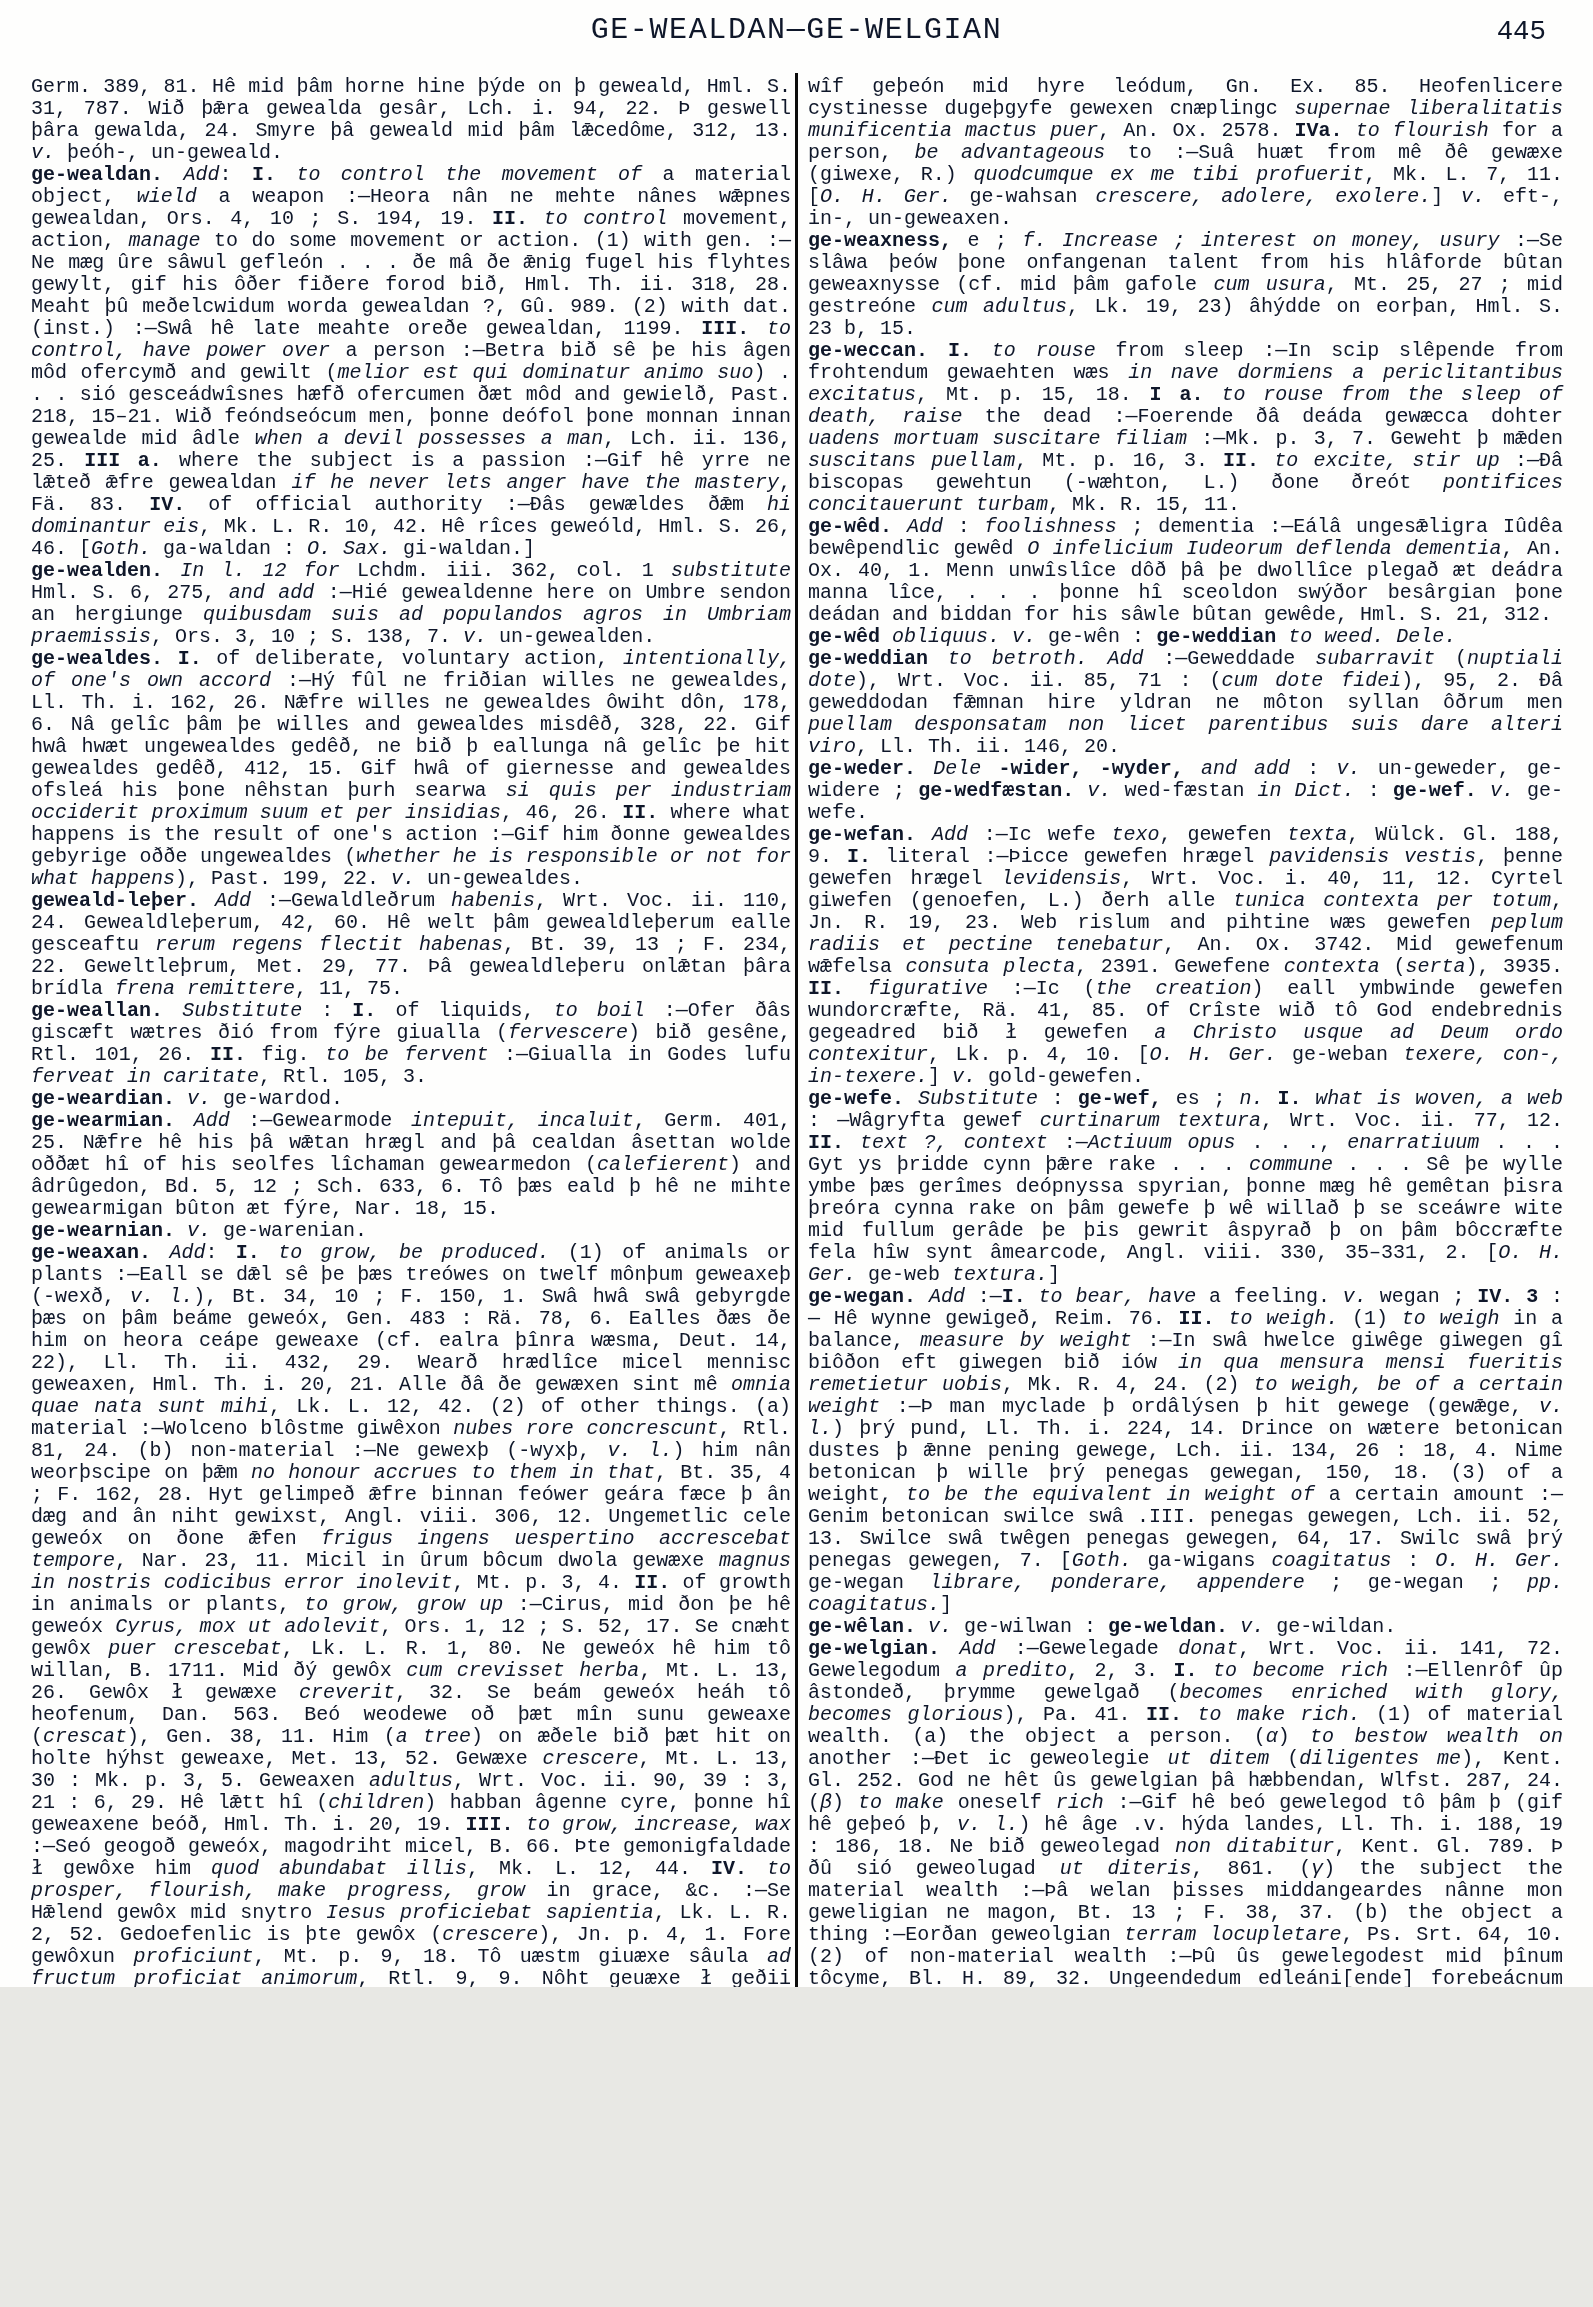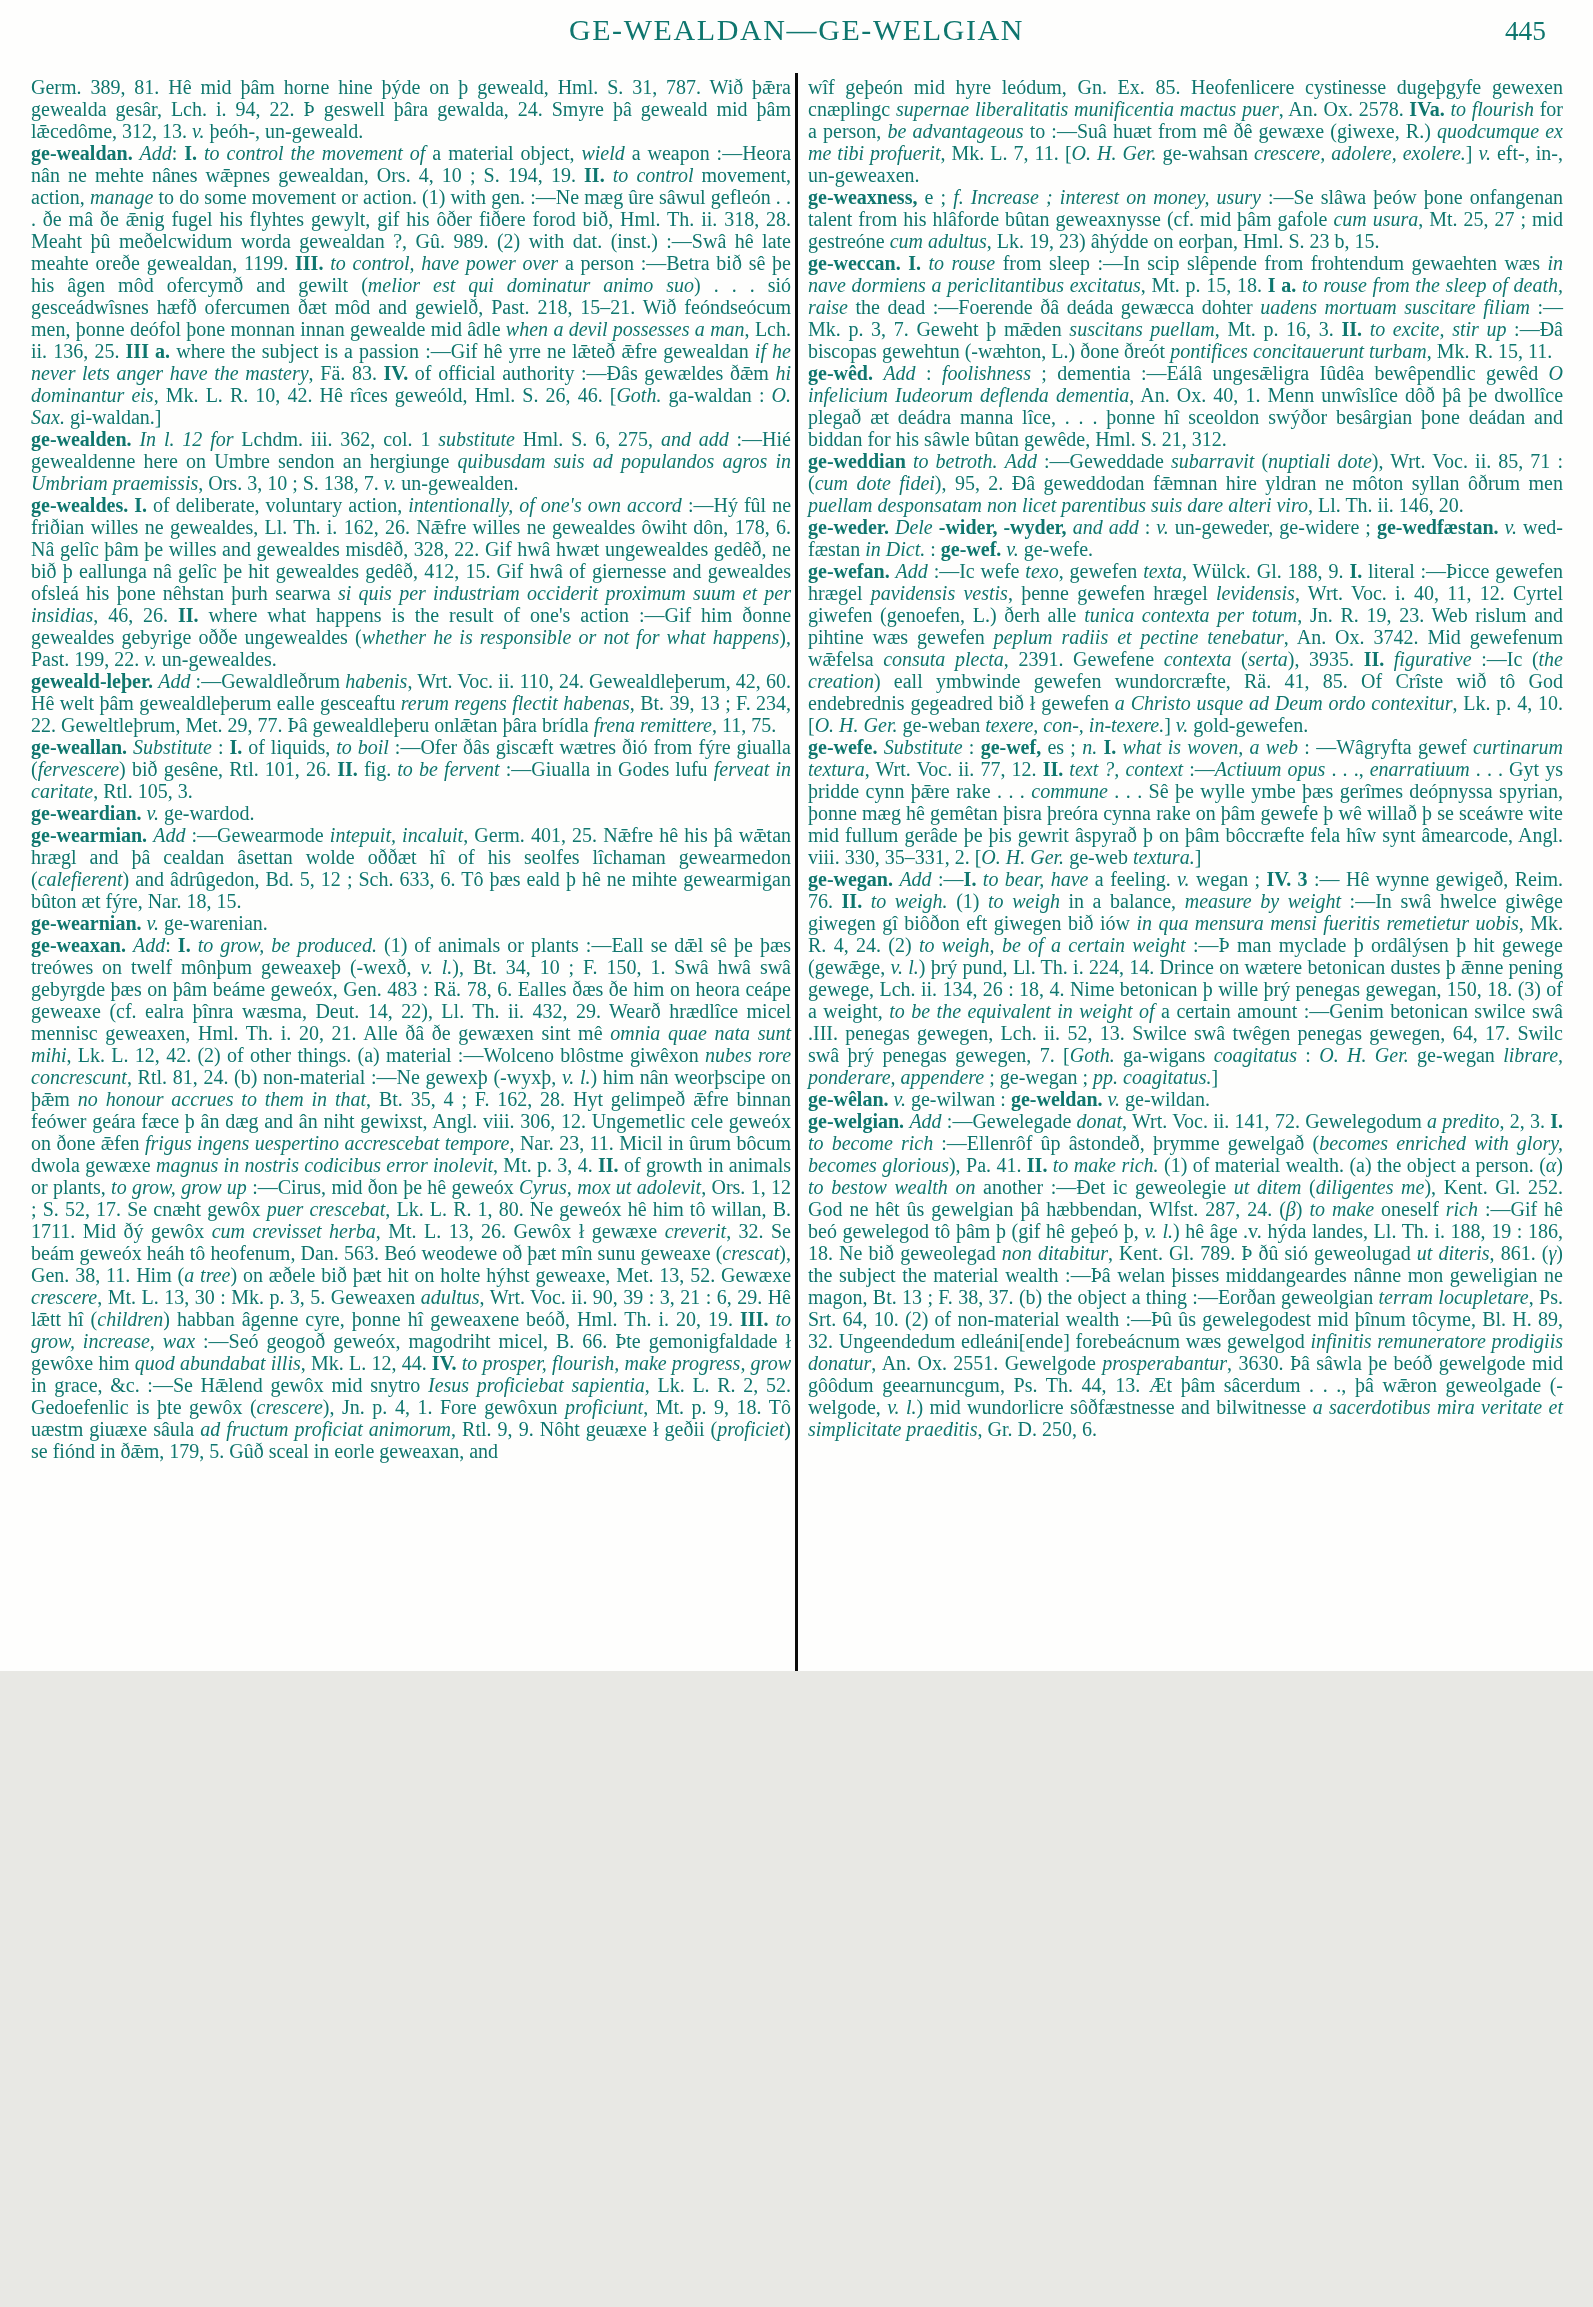--- a/index.html
+++ b/index.html
@@ -1,22 +1,22 @@
 <!DOCTYPE html>
 <html style="font-size:13px"><head>
 <meta charset="utf-8">
 <title>GE-WEALDAN—GE-WELGIAN</title>
 <style>
   html,body{margin:0;padding:0;background:#e8e8e4;}
   .page{
     position:relative;
-    width:1593px;height:1671px;
+    width:1593px;height:1987px;
     background:#fefefd;
-    color:#0f766e;
-    font-family:Liberation Serif, serif;
+    color:#0f172a;
+    font-family:Liberation Mono, monospace;
     overflow:hidden;
   }
   .running-head{
     position:absolute;top:13px;left:0;width:100%;
     text-align:center;
     font-size:30px;letter-spacing:1.6px;
     font-weight:500;
   }
   .page-number{
     position:absolute;top:16px;right:47px;
@@ -59,20 +59,21 @@
       <p class="entry"><span class="b">ge-wearmian.</span> <span class="i">Add</span> :—Gewearmode <span class="i">intepuit, incaluit</span>, Germ. 401, 25. Nǣfre hê his þâ wǣtan hrægl and þâ cealdan âsettan wolde oððæt hî of his seolfes lîchaman gewearmedon (<span class="i">calefierent</span>) and âdrûgedon, Bd. 5, 12 ; Sch. 633, 6. Tô þæs eald þ hê ne mihte gewearmigan bûton æt fýre, Nar. 18, 15.</p>
       <p class="entry"><span class="b">ge-wearnian.</span> <span class="i">v.</span> ge-warenian.</p>
       <p class="entry"><span class="b">ge-weaxan.</span> <span class="i">Add</span>: <span class="b">I.</span> <span class="i">to grow, be produced.</span> (1) of animals or plants :—Eall se dǣl sê þe þæs treówes on twelf mônþum geweaxeþ (-wexð, <span class="i">v. l.</span>), Bt. 34, 10 ; F. 150, 1. Swâ hwâ swâ gebyrgde þæs on þâm beáme geweóx, Gen. 483 : Rä. 78, 6. Ealles ðæs ðe him on heora ceápe geweaxe (cf. ealra þînra wæsma, Deut. 14, 22), Ll. Th. ii. 432, 29. Wearð hrædlîce micel mennisc geweaxen, Hml. Th. i. 20, 21. Alle ðâ ðe gewæxen sint mê <span class="i">omnia quae nata sunt mihi</span>, Lk. L. 12, 42. (2) of other things. (a) material :—Wolceno blôstme giwêxon <span class="i">nubes rore concrescunt</span>, Rtl. 81, 24. (b) non-material :—Ne gewexþ (-wyxþ, <span class="i">v. l.</span>) him nân weorþscipe on þǣm <span class="i">no honour accrues to them in that</span>, Bt. 35, 4 ; F. 162, 28. Hyt gelimpeð ǣfre binnan feówer geára fæce þ ân dæg and ân niht gewixst, Angl. viii. 306, 12. Ungemetlic cele geweóx on ðone ǣfen <span class="i">frigus ingens uespertino accrescebat tempore</span>, Nar. 23, 11. Micil in ûrum bôcum dwola gewæxe <span class="i">magnus in nostris codicibus error inolevit</span>, Mt. p. 3, 4. <span class="b">II.</span> of growth in animals or plants, <span class="i">to grow, grow up</span> :—Cirus, mid ðon þe hê geweóx <span class="i">Cyrus, mox ut adolevit</span>, Ors. 1, 12 ; S. 52, 17. Se cnæht gewôx <span class="i">puer crescebat</span>, Lk. L. R. 1, 80. Ne geweóx hê him tô willan, B. 1711. Mid ðý gewôx <span class="i">cum crevisset herba</span>, Mt. L. 13, 26. Gewôx ł gewæxe <span class="i">creverit</span>, 32. Se beám geweóx heáh tô heofenum, Dan. 563. Beó weodewe oð þæt mîn sunu geweaxe (<span class="i">crescat</span>), Gen. 38, 11. Him (<span class="i">a tree</span>) on æðele bið þæt hit on holte hýhst geweaxe, Met. 13, 52. Gewæxe <span class="i">crescere</span>, Mt. L. 13, 30 : Mk. p. 3, 5. Geweaxen <span class="i">adultus</span>, Wrt. Voc. ii. 90, 39 : 3, 21 : 6, 29. Hê lǣtt hî (<span class="i">children</span>) habban âgenne cyre, þonne hî geweaxene beóð, Hml. Th. i. 20, 19. <span class="b">III.</span> <span class="i">to grow, increase, wax</span> :—Seó geogoð geweóx, magodriht micel, B. 66. Þte gemonigfaldade ł gewôxe him <span class="i">quod abundabat illis</span>, Mk. L. 12, 44. <span class="b">IV.</span> <span class="i">to prosper, flourish, make progress, grow</span> in grace, &amp;c. :—Se Hǣlend gewôx mid snytro <span class="i">Iesus proficiebat sapientia</span>, Lk. L. R. 2, 52. Gedoefenlic is þte gewôx (<span class="i">crescere</span>), Jn. p. 4, 1. Fore gewôxun <span class="i">proficiunt</span>, Mt. p. 9, 18. Tô uæstm giuæxe sâula <span class="i">ad fructum proficiat animorum</span>, Rtl. 9, 9. Nôht geuæxe ł geðii (<span class="i">proficiet</span>) se fiónd in ðǣm, 179, 5. Gûð sceal in eorle geweaxan, and</p>
     </div>
   <div class="col-rule"></div>
   <div class="col col-right">
       <p class="entry">wîf geþeón mid hyre leódum, Gn. Ex. 85. Heofenlicere cystinesse dugeþgyfe gewexen cnæplingc <span class="i">supernae liberalitatis munificentia mactus puer</span>, An. Ox. 2578. <span class="b">IVa.</span> <span class="i">to flourish</span> for a person, <span class="i">be advantageous</span> to :—Suâ huæt from mê ðê gewæxe (giwexe, R.) <span class="i">quodcumque ex me tibi profuerit</span>, Mk. L. 7, 11. [<span class="i">O. H. Ger.</span> ge-wahsan <span class="i">crescere, adolere, exolere.</span>] <span class="i">v.</span> eft-, in-, un-geweaxen.</p>
       <p class="entry"><span class="b">ge-weaxness,</span> e ; <span class="i">f.</span> <span class="i">Increase ; interest on money, usury</span> :—Se slâwa þeów þone onfangenan talent from his hlâforde bûtan geweaxnysse (cf. mid þâm gafole <span class="i">cum usura</span>, Mt. 25, 27 ; mid gestreóne <span class="i">cum adultus</span>, Lk. 19, 23) âhýdde on eorþan, Hml. S. 23 b, 15.</p>
       <p class="entry"><span class="b">ge-weccan.</span> <span class="b">I.</span> <span class="i">to rouse</span> from sleep :—In scip slêpende from frohtendum gewaehten wæs <span class="i">in nave dormiens a periclitantibus excitatus</span>, Mt. p. 15, 18. <span class="b">I a.</span> <span class="i">to rouse from the sleep of death, raise</span> the dead :—Foerende ðâ deáda gewæcca dohter <span class="i">uadens mortuam suscitare filiam</span> :—Mk. p. 3, 7. Geweht þ mǣden <span class="i">suscitans puellam</span>, Mt. p. 16, 3. <span class="b">II.</span> <span class="i">to excite, stir up</span> :—Ðâ biscopas gewehtun (-wæhton, L.) ðone ðreót <span class="i">pontifices concitauerunt turbam</span>, Mk. R. 15, 11.</p>
       <p class="entry"><span class="b">ge-wêd.</span> <span class="i">Add</span> : <span class="i">foolishness</span> ; dementia :—Eálâ ungesǣligra Iûdêa bewêpendlic gewêd <span class="i">O infelicium Iudeorum deflenda dementia</span>, An. Ox. 40, 1. Menn unwîslîce dôð þâ þe dwollîce plegað æt deádra manna lîce, . . . þonne hî sceoldon swýðor besârgian þone deádan and biddan for his sâwle bûtan gewêde, Hml. S. 21, 312.</p>
+      <p class="entry"><span class="b">ge-wêd</span> <span class="i">obliquus.</span> <span class="i">v.</span> ge-wên : <span class="b">ge-weddian</span> <span class="i">to weed.</span> <span class="i">Dele.</span></p>
       <p class="entry"><span class="b">ge-weddian</span> <span class="i">to betroth.</span> <span class="i">Add</span> :—Geweddade <span class="i">subarravit</span> (<span class="i">nuptiali dote</span>), Wrt. Voc. ii. 85, 71 : (<span class="i">cum dote fidei</span>), 95, 2. Ðâ geweddodan fǣmnan hire yldran ne môton syllan ôðrum men <span class="i">puellam desponsatam non licet parentibus suis dare alteri viro</span>, Ll. Th. ii. 146, 20.</p>
       <p class="entry"><span class="b">ge-weder.</span> <span class="i">Dele</span> <span class="b">-wider, -wyder,</span> <span class="i">and add</span> : <span class="i">v.</span> un-geweder, ge-widere ; <span class="b">ge-wedfæstan.</span> <span class="i">v.</span> wed-fæstan <span class="i">in Dict.</span> : <span class="b">ge-wef.</span> <span class="i">v.</span> ge-wefe.</p>
       <p class="entry"><span class="b">ge-wefan.</span> <span class="i">Add</span> :—Ic wefe <span class="i">texo</span>, gewefen <span class="i">texta</span>, Wülck. Gl. 188, 9. <span class="b">I.</span> literal :—Þicce gewefen hrægel <span class="i">pavidensis vestis</span>, þenne gewefen hrægel <span class="i">levidensis</span>, Wrt. Voc. i. 40, 11, 12. Cyrtel giwefen (genoefen, L.) ðerh alle <span class="i">tunica contexta per totum</span>, Jn. R. 19, 23. Web rislum and pihtine wæs gewefen <span class="i">peplum radiis et pectine tenebatur</span>, An. Ox. 3742. Mid gewefenum wǣfelsa <span class="i">consuta plecta</span>, 2391. Gewefene <span class="i">contexta</span> (<span class="i">serta</span>), 3935. <span class="b">II.</span> <span class="i">figurative</span> :—Ic (<span class="i">the creation</span>) eall ymbwinde gewefen wundorcræfte, Rä. 41, 85. Of Crîste wið tô God endebrednis gegeadred bið ł gewefen <span class="i">a Christo usque ad Deum ordo contexitur</span>, Lk. p. 4, 10. [<span class="i">O. H. Ger.</span> ge-weban <span class="i">texere, con-, in-texere.</span>] <span class="i">v.</span> gold-gewefen.</p>
       <p class="entry"><span class="b">ge-wefe.</span> <span class="i">Substitute</span> : <span class="b">ge-wef,</span> es ; <span class="i">n.</span> <span class="b">I.</span> <span class="i">what is woven, a web</span> : —Wâgryfta gewef <span class="i">curtinarum textura</span>, Wrt. Voc. ii. 77, 12. <span class="b">II.</span> <span class="i">text ?, context</span> :—<span class="i">Actiuum opus</span> . . ., <span class="i">enarratiuum</span> . . . Gyt ys þridde cynn þǣre rake . . . <span class="i">commune</span> . . . Sê þe wylle ymbe þæs gerîmes deópnyssa spyrian, þonne mæg hê gemêtan þisra þreóra cynna rake on þâm gewefe þ wê willað þ se sceáwre wite mid fullum gerâde þe þis gewrit âspyrað þ on þâm bôccræfte fela hîw synt âmearcode, Angl. viii. 330, 35–331, 2. [<span class="i">O. H. Ger.</span> ge-web <span class="i">textura.</span>]</p>
       <p class="entry"><span class="b">ge-wegan.</span> <span class="i">Add</span> :—<span class="b">I.</span> <span class="i">to bear, have</span> a feeling. <span class="i">v.</span> wegan ; <span class="b">IV. 3</span> :— Hê wynne gewigeð, Reim. 76. <span class="b">II.</span> <span class="i">to weigh.</span> (1) <span class="i">to weigh</span> in a balance, <span class="i">measure by weight</span> :—In swâ hwelce giwêge giwegen gî biôðon eft giwegen bið iów <span class="i">in qua mensura mensi fueritis remetietur uobis</span>, Mk. R. 4, 24. (2) <span class="i">to weigh, be of a certain weight</span> :—Þ man myclade þ ordâlýsen þ hit gewege (gewǣge, <span class="i">v. l.</span>) þrý pund, Ll. Th. i. 224, 14. Drince on wætere betonican dustes þ ǣnne pening gewege, Lch. ii. 134, 26 : 18, 4. Nime betonican þ wille þrý penegas gewegan, 150, 18. (3) of a weight, <span class="i">to be the equivalent in weight of</span> a certain amount :—Genim betonican swilce swâ .III. penegas gewegen, Lch. ii. 52, 13. Swilce swâ twêgen penegas gewegen, 64, 17. Swilc swâ þrý penegas gewegen, 7. [<span class="i">Goth.</span> ga-wigans <span class="i">coagitatus</span> : <span class="i">O. H. Ger.</span> ge-wegan <span class="i">librare, ponderare, appendere</span> ; ge-wegan ; <span class="i">pp.</span> <span class="i">coagitatus.</span>]</p>
       <p class="entry"><span class="b">ge-wêlan.</span> <span class="i">v.</span> ge-wilwan : <span class="b">ge-weldan.</span> <span class="i">v.</span> ge-wildan.</p>
       <p class="entry"><span class="b">ge-welgian.</span> <span class="i">Add</span> :—Gewelegade <span class="i">donat</span>, Wrt. Voc. ii. 141, 72. Gewelegodum <span class="i">a predito</span>, 2, 3. <span class="b">I.</span> <span class="i">to become rich</span> :—Ellenrôf ûp âstondeð, þrymme gewelgað (<span class="i">becomes enriched with glory, becomes glorious</span>), Pa. 41. <span class="b">II.</span> <span class="i">to make rich.</span> (1) of material wealth. (a) the object a person. (<span class="i">α</span>) <span class="i">to bestow wealth on</span> another :—Ðet ic geweolegie <span class="i">ut ditem</span> (<span class="i">diligentes me</span>), Kent. Gl. 252. God ne hêt ûs gewelgian þâ hæbbendan, Wlfst. 287, 24. (<span class="i">β</span>) <span class="i">to make</span> oneself <span class="i">rich</span> :—Gif hê beó gewelegod tô þâm þ (gif hê geþeó þ, <span class="i">v. l.</span>) hê âge .v. hýda landes, Ll. Th. i. 188, 19 : 186, 18. Ne bið geweolegad <span class="i">non ditabitur</span>, Kent. Gl. 789. Þ ðû sió geweolugad <span class="i">ut diteris</span>, 861. (<span class="i">γ</span>) the subject the material wealth :—Þâ welan þisses middangeardes nânne mon geweligian ne magon, Bt. 13 ; F. 38, 37. (b) the object a thing :—Eorðan geweolgian <span class="i">terram locupletare</span>, Ps. Srt. 64, 10. (2) of non-material wealth :—Þû ûs gewelegodest mid þînum tôcyme, Bl. H. 89, 32. Ungeendedum edleáni[ende] forebeácnum wæs gewelgod <span class="i">infinitis remuneratore prodigiis donatur</span>, An. Ox. 2551. Gewelgode <span class="i">prosperabantur</span>, 3630. Þâ sâwla þe beóð gewelgode mid gôôdum geearnuncgum, Ps. Th. 44, 13. Æt þâm sâcerdum . . ., þâ wǣron geweolgade (-welgode, <span class="i">v. l.</span>) mid wundorlicre sôðfæstnesse and bilwitnesse <span class="i">a sacerdotibus mira veritate et simplicitate praeditis</span>, Gr. D. 250, 6.</p>
     </div>
 
   <div class="speck speck-1"></div>

